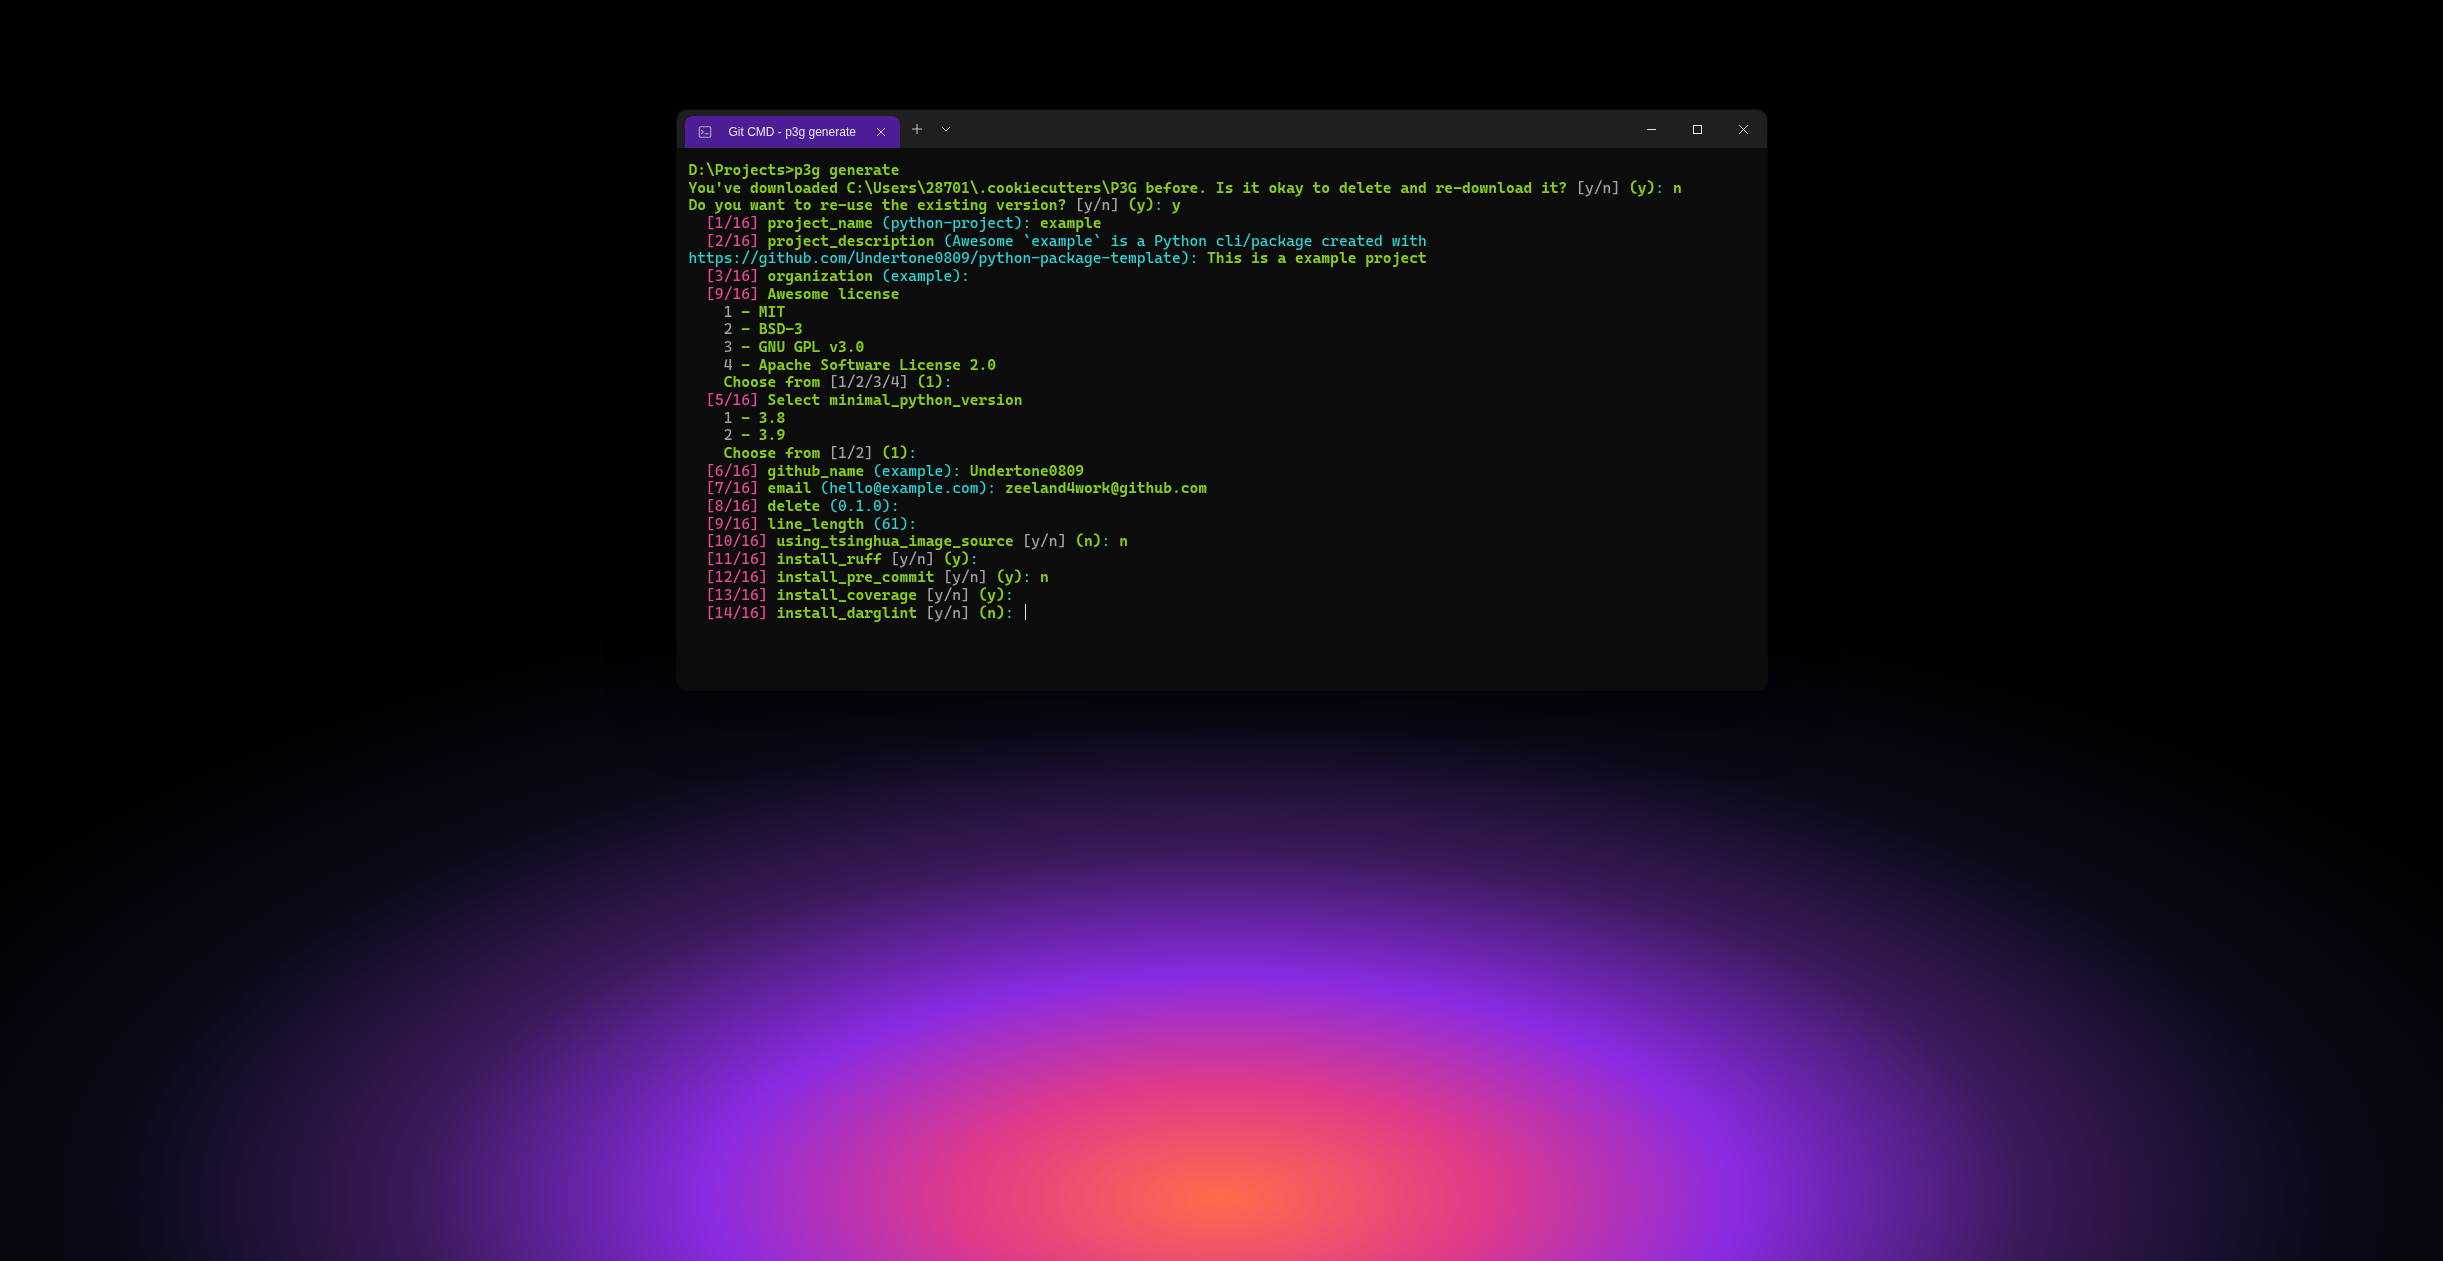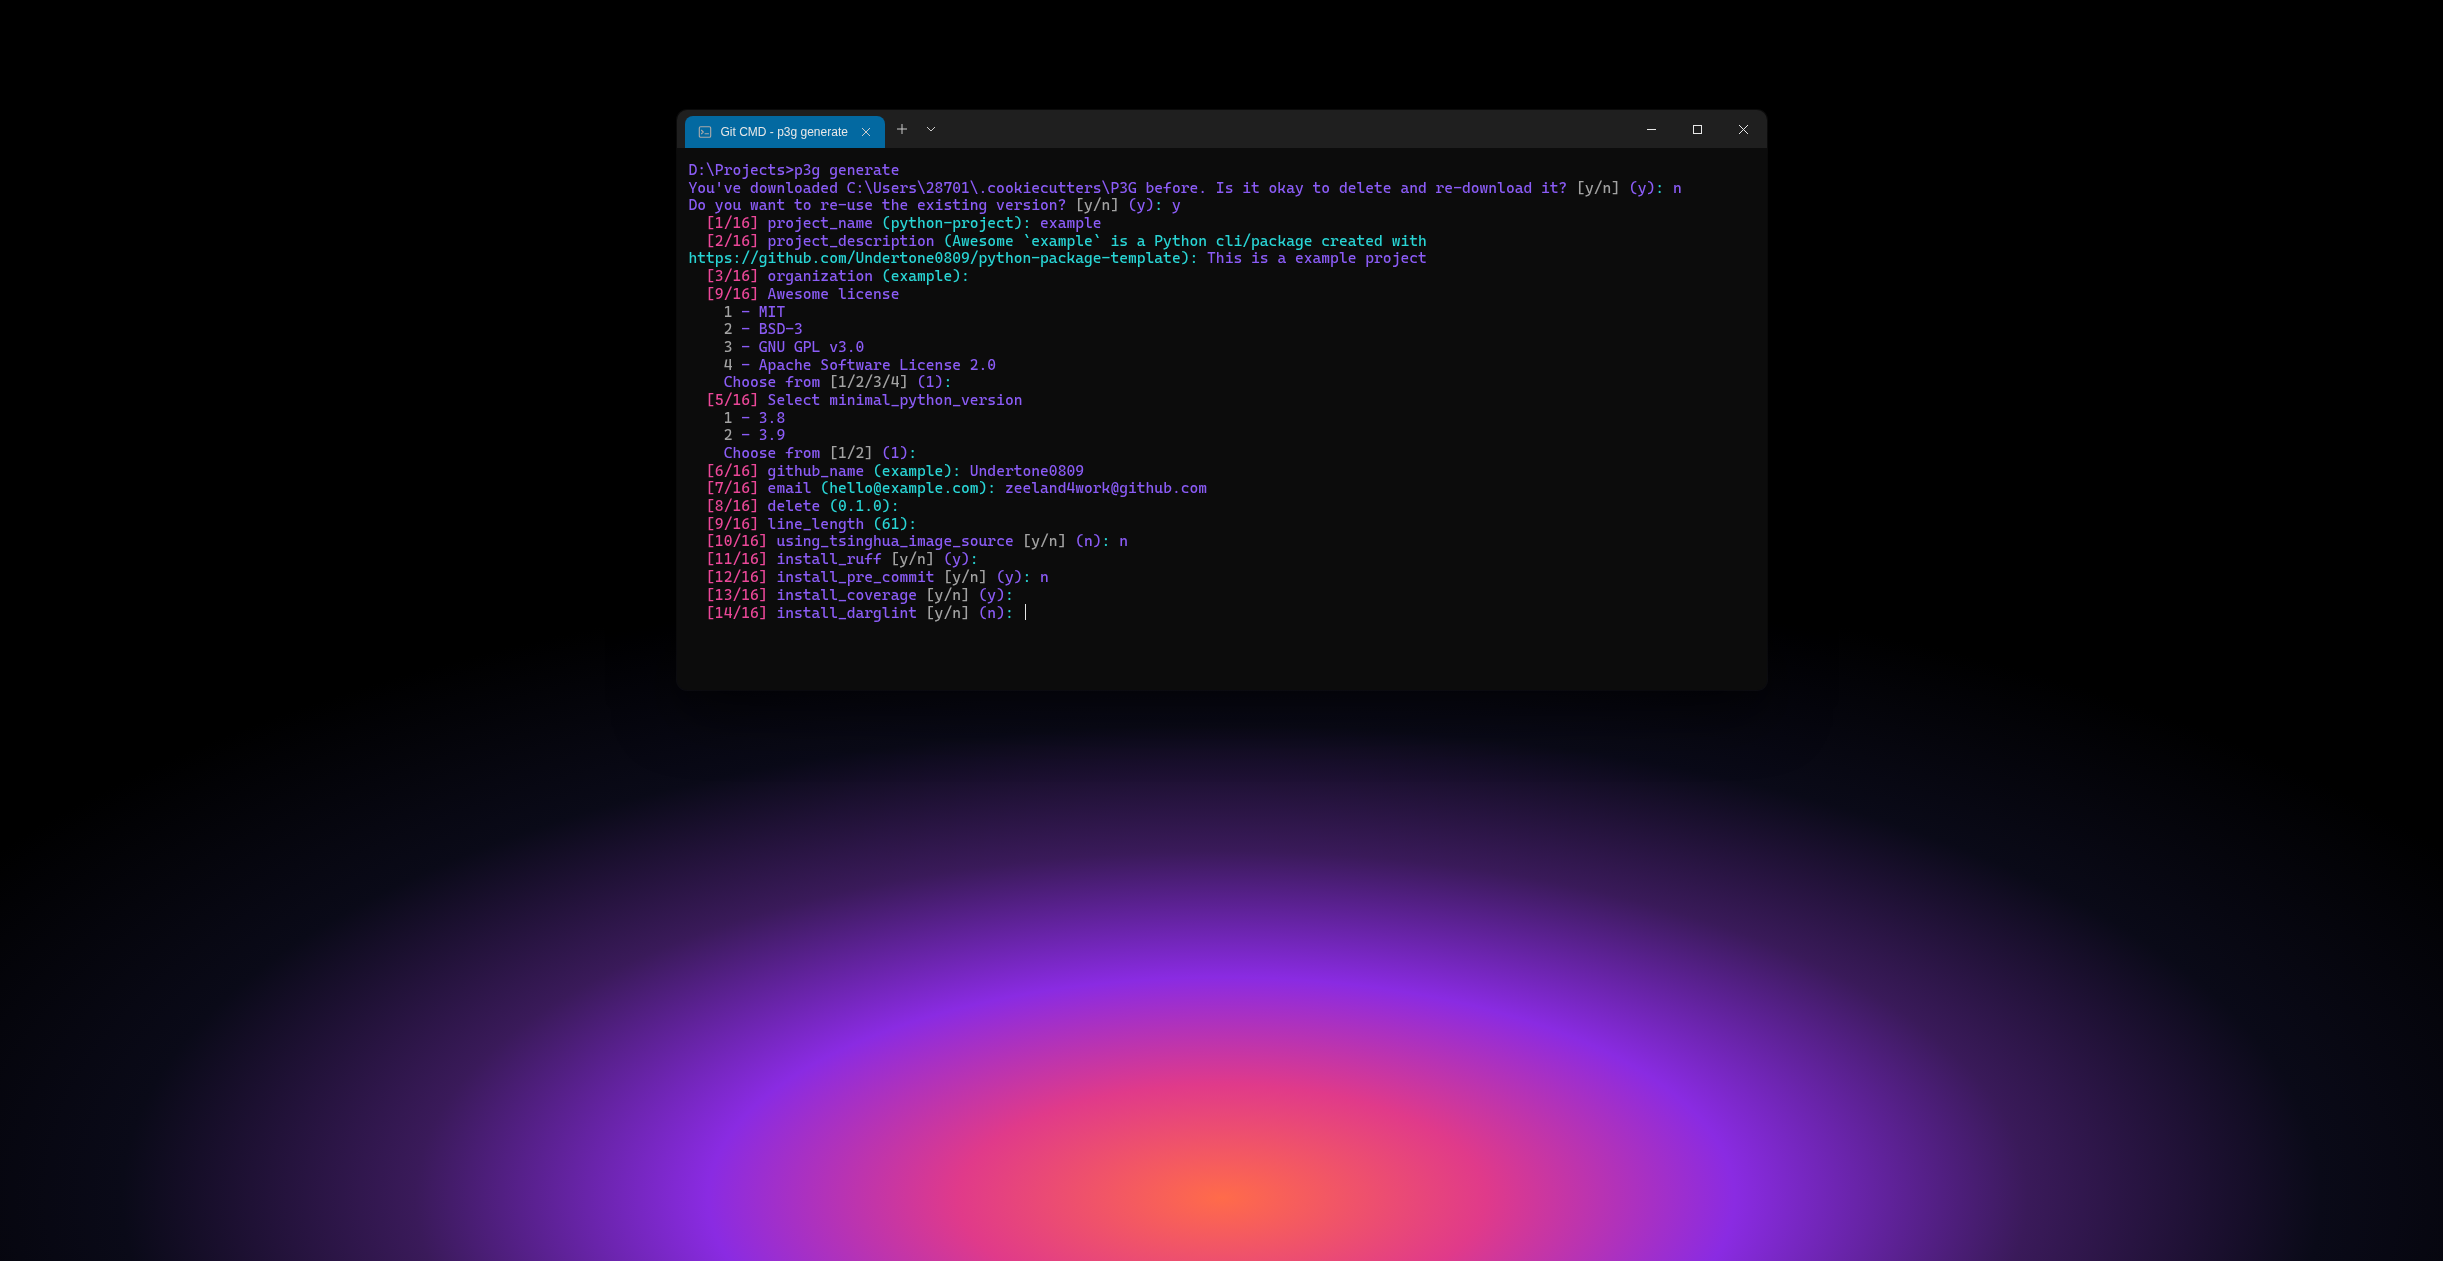--- a/index.html
+++ b/index.html
@@ -33,27 +33,27 @@
   .titlebar {
     height: 38px;
     background: #1f1f1f;
     display: flex;
     align-items: stretch;
     user-select: none;
   }
   .tab {
     display: flex;
     align-items: center;
-    background: #0369a1;
+    background: #4c1d95;
     border-top-left-radius: 8px;
     border-top-right-radius: 8px;
     margin-top: 6px;
     margin-left: 8px;
     padding: 0 10px 0 12px;
-    gap: 8px;
+    gap: 16px;
     color: #e8e8e8;
     font-size: 12px;
     height: 32px;
     min-width: 200px;
   }
   .tab-icon {
     width: 16px; height: 16px;
     display: inline-flex;
     align-items: center;
     justify-content: center;
@@ -94,21 +94,21 @@
     font-family: "Cascadia Mono", Consolas, "Courier New", monospace;
     font-size: 15px;
     line-height: 1.18;
     color: #e6e6e6;
     white-space: pre;
     overflow: auto;
   }
   .c-magenta { color: #a3a3a3; }
   .c-cyan    { color: #29d5d5; }
   .c-yellow  { color: #ec4899; }
-  .c-white   { color: #8b5cf6; }
+  .c-white   { color: #84cc16; font-weight: bold; }
   .cursor {
     display: inline-block;
     width: 1px;
     height: 1.05em;
     background: #e6e6e6;
     vertical-align: -2px;
     margin-left: 2px;
     animation: blink 1s step-start infinite;
   }
   @keyframes blink { 50% { opacity: 0; } }

